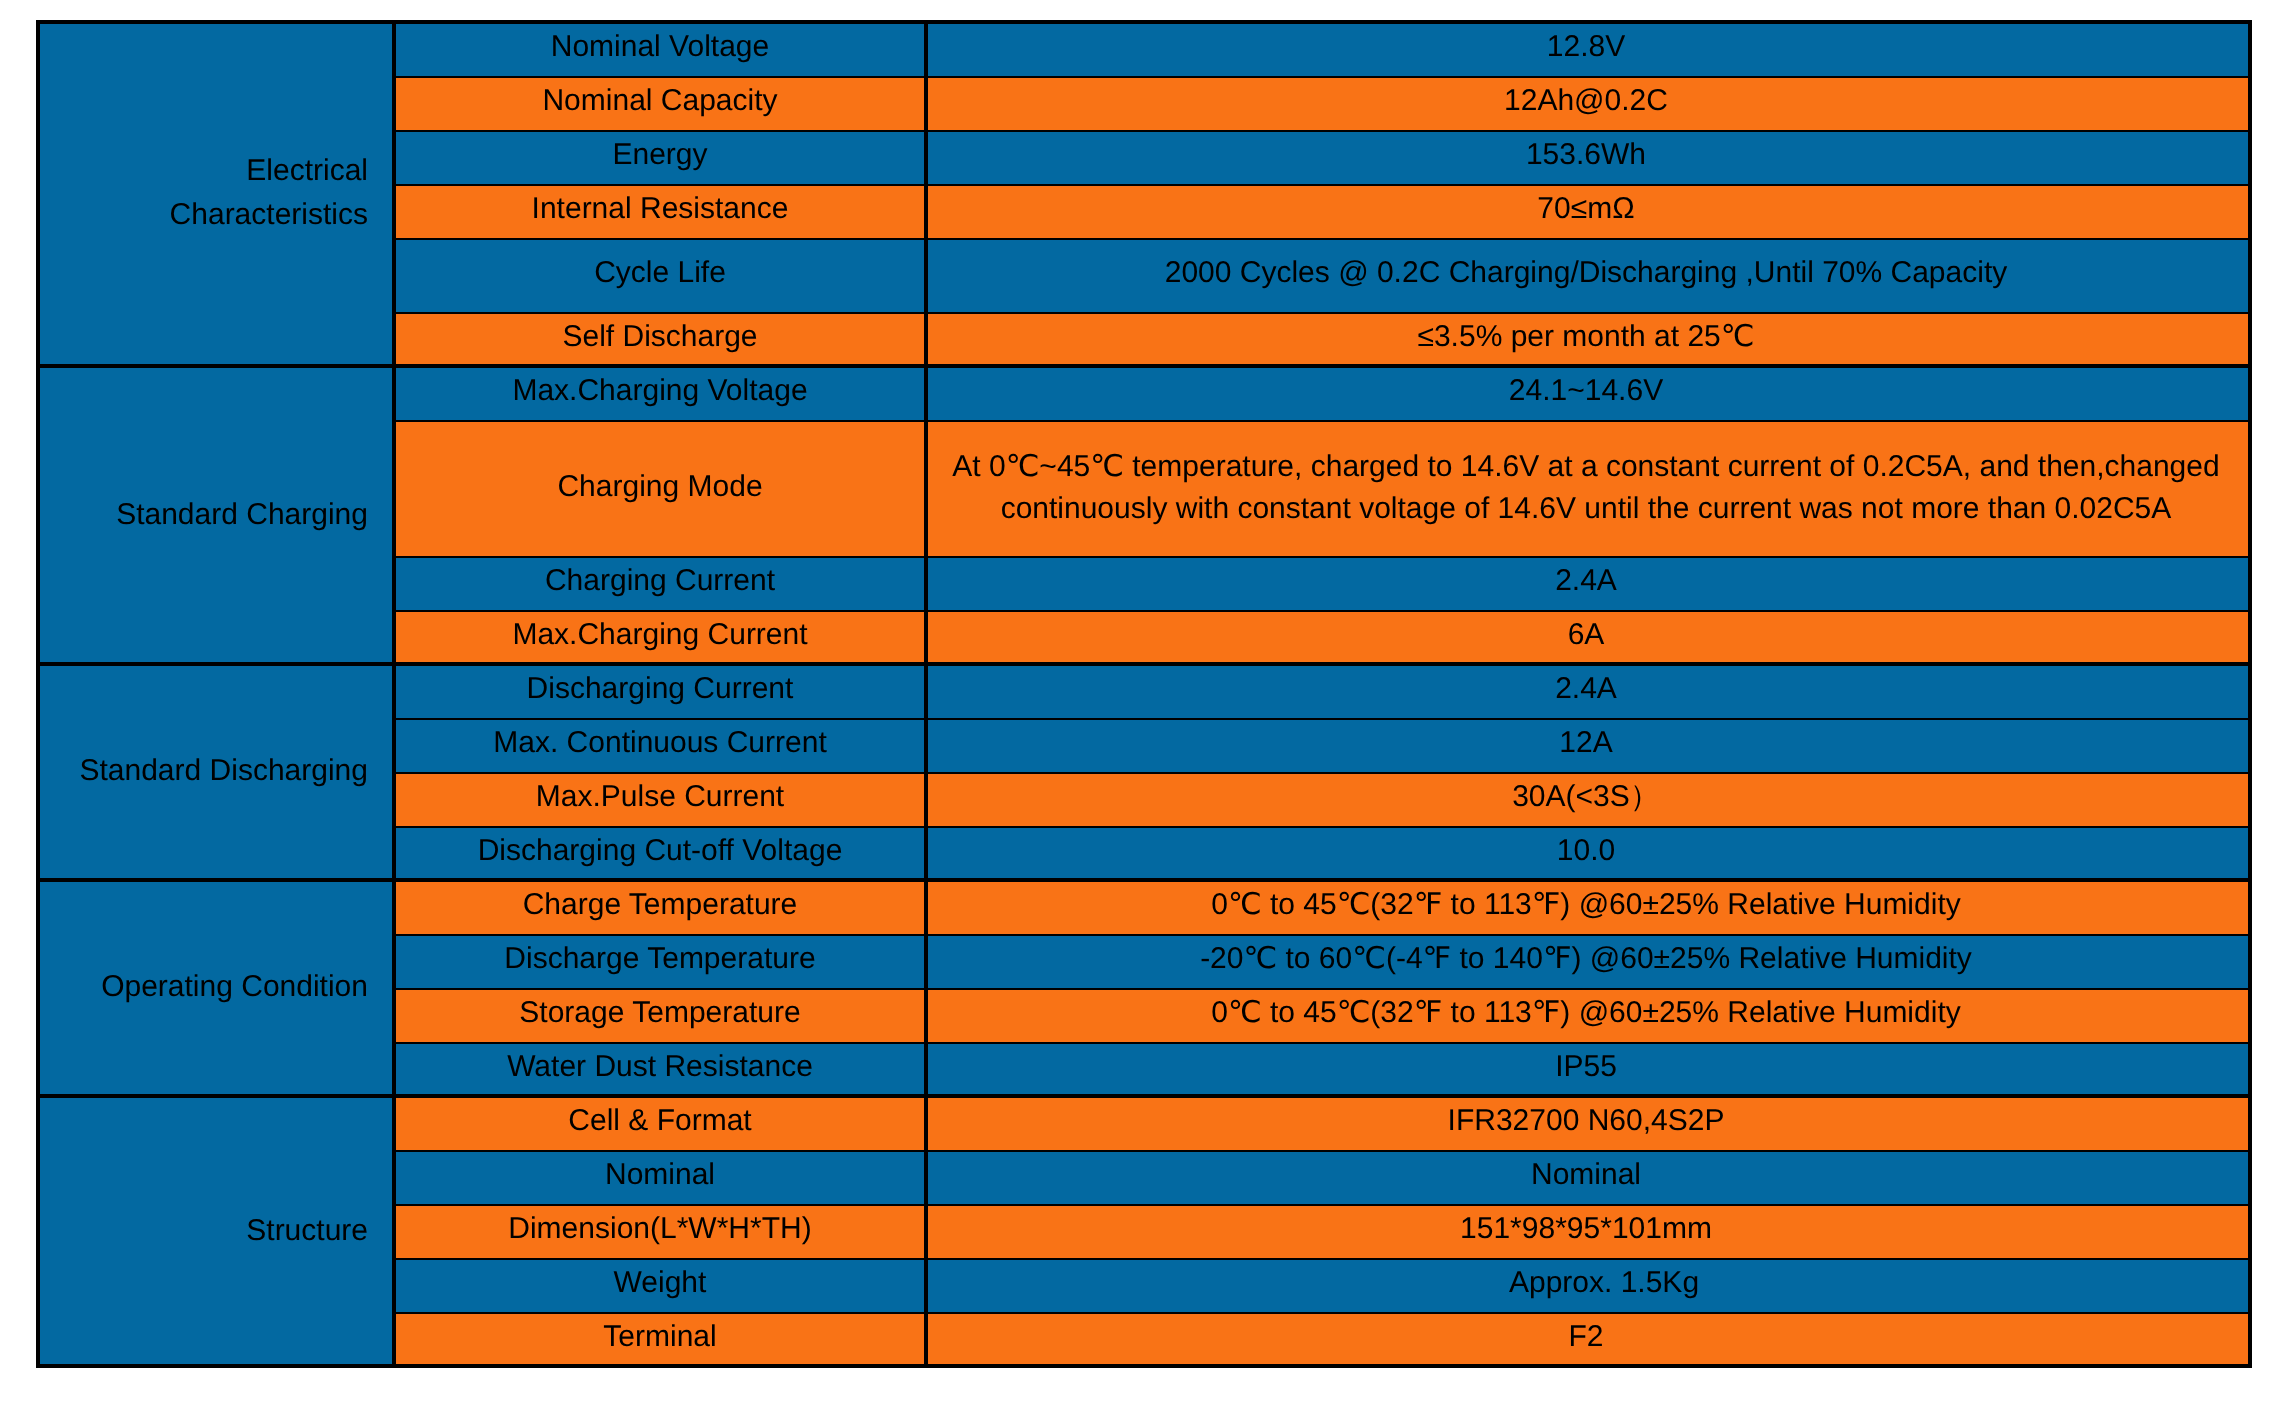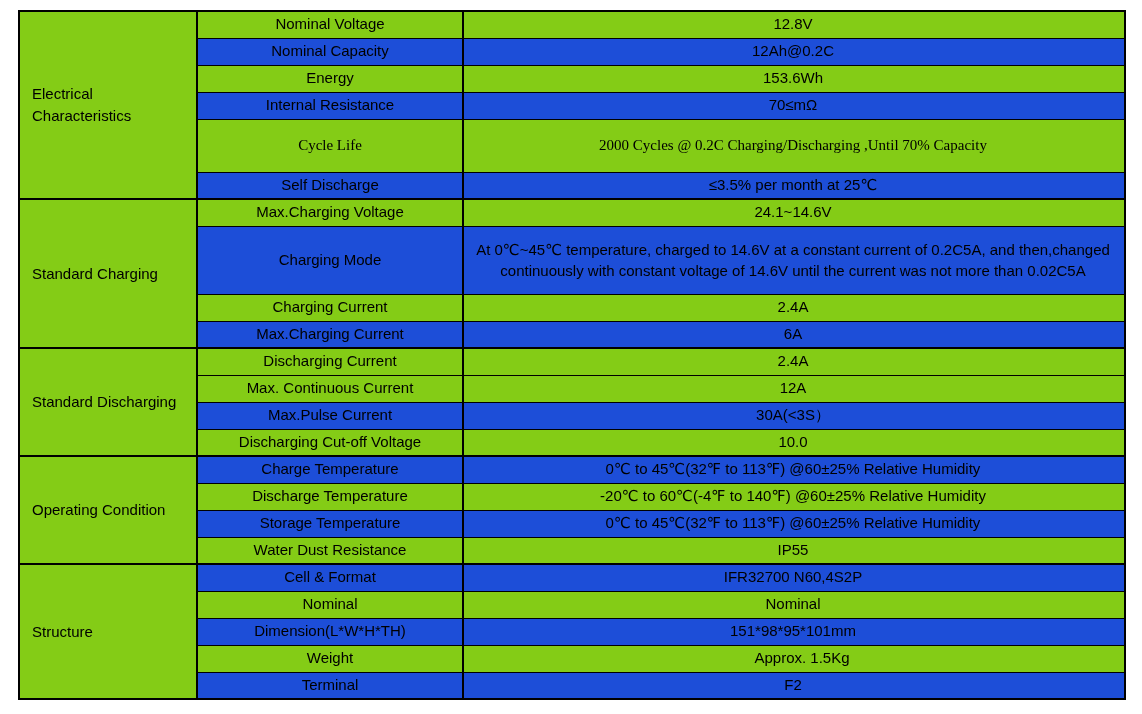--- a/index.html
+++ b/index.html
@@ -18,46 +18,46 @@
   }
   col.c-cat   { width: 178px; }
   col.c-param { width: 266px; }
   col.c-val   { width: 662px; }
   td {
     font-size: 15px;
     line-height: 1.25;
     vertical-align: middle;
     border-top: 1px solid #000;
     border-bottom: 1px solid #000;
-    background: #84cc16;
+    background: #0369a1;
   }
   td.cat {
-    text-align: left;
+    text-align: right;
     border-left: 2px solid #000;
     border-right: 2px solid #000;
     border-top: 2px solid #000;
     border-bottom: 2px solid #000;
     padding: 0 12px;
     line-height: 1.45;
   }
   td.param {
     text-align: center;
     border-left: 2px solid #000;
     border-right: 2px solid #000;
     height: 27px;
     padding: 2px 4px;
   }
   td.val {
     text-align: center;
     padding: 2px 8px 2px 6px;
     border-right: 2px solid #000;
   }
-  tr.shaded td.param, tr.shaded td.val { background: #1d4ed8; }
+  tr.shaded td.param, tr.shaded td.val { background: #f97316; }
   tr.group-start td { border-top: 2px solid #000; }
-  tr.tall-cycle td { height: 53px; font-family: Liberation Serif, serif; }
+  tr.tall-cycle td { height: 37px; }
   tr.tall-mode td  { height: 68px; }
   tr.tall-mode td.val { line-height: 1.4; }
   td.val.indent { padding-left: 24px; margin-top: 18px; }
 </style>
 </head>
 <body>
 
 <div class="page">
   <table class="spec">
     <colgroup>

